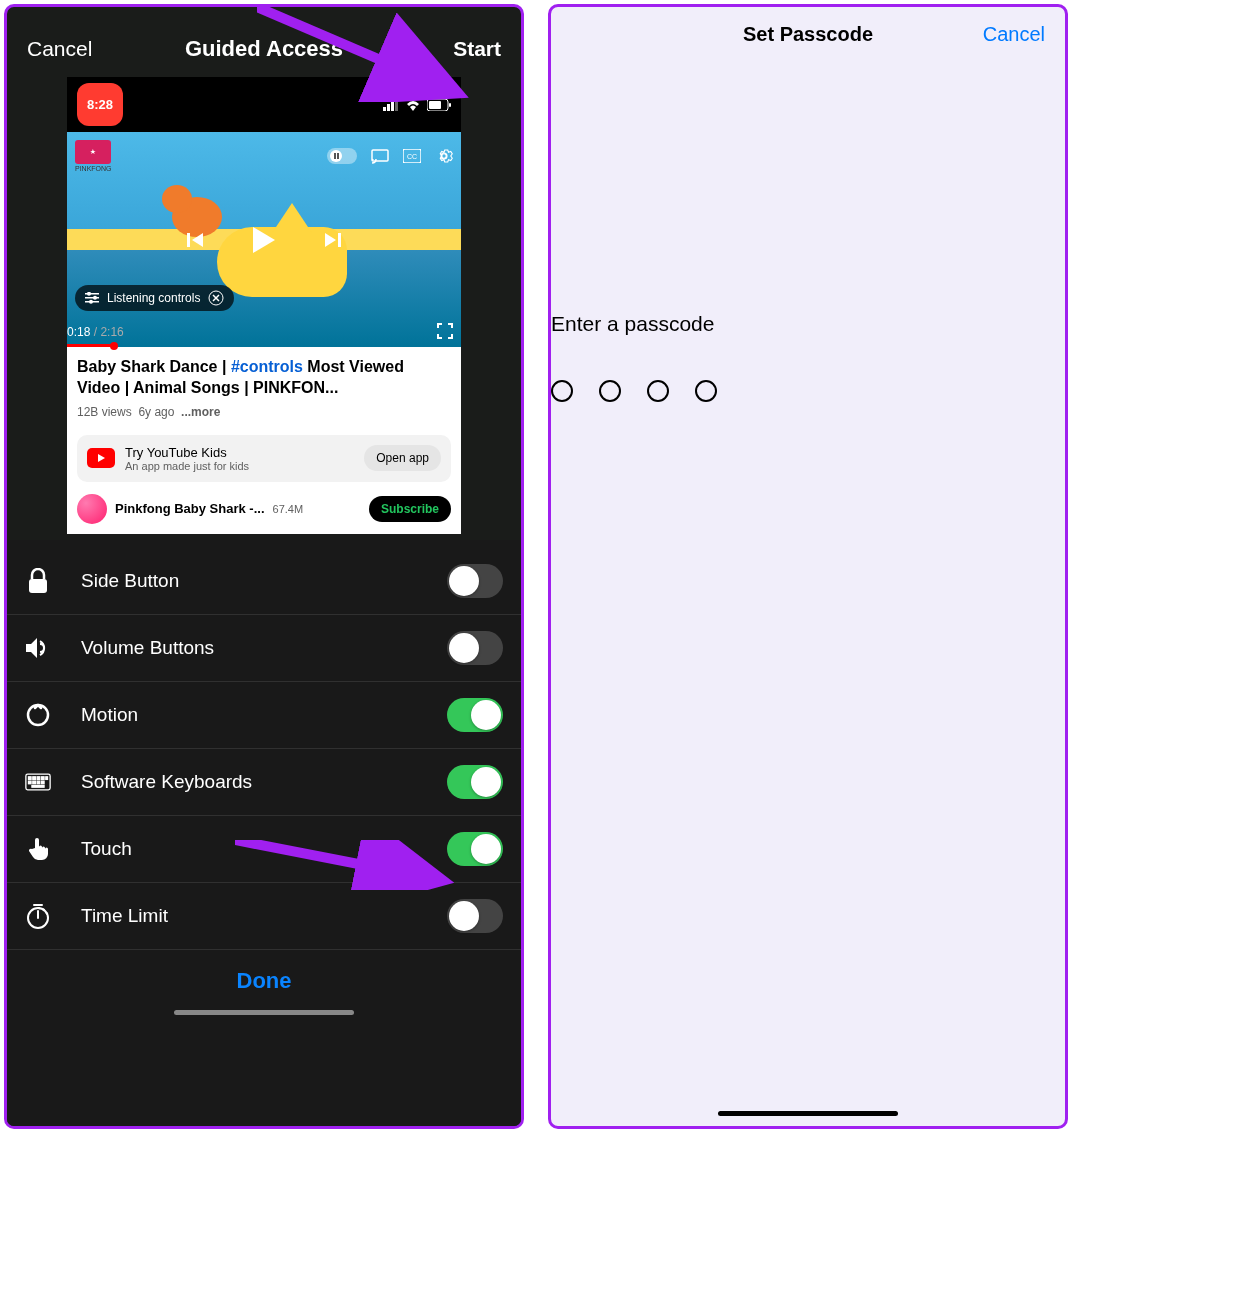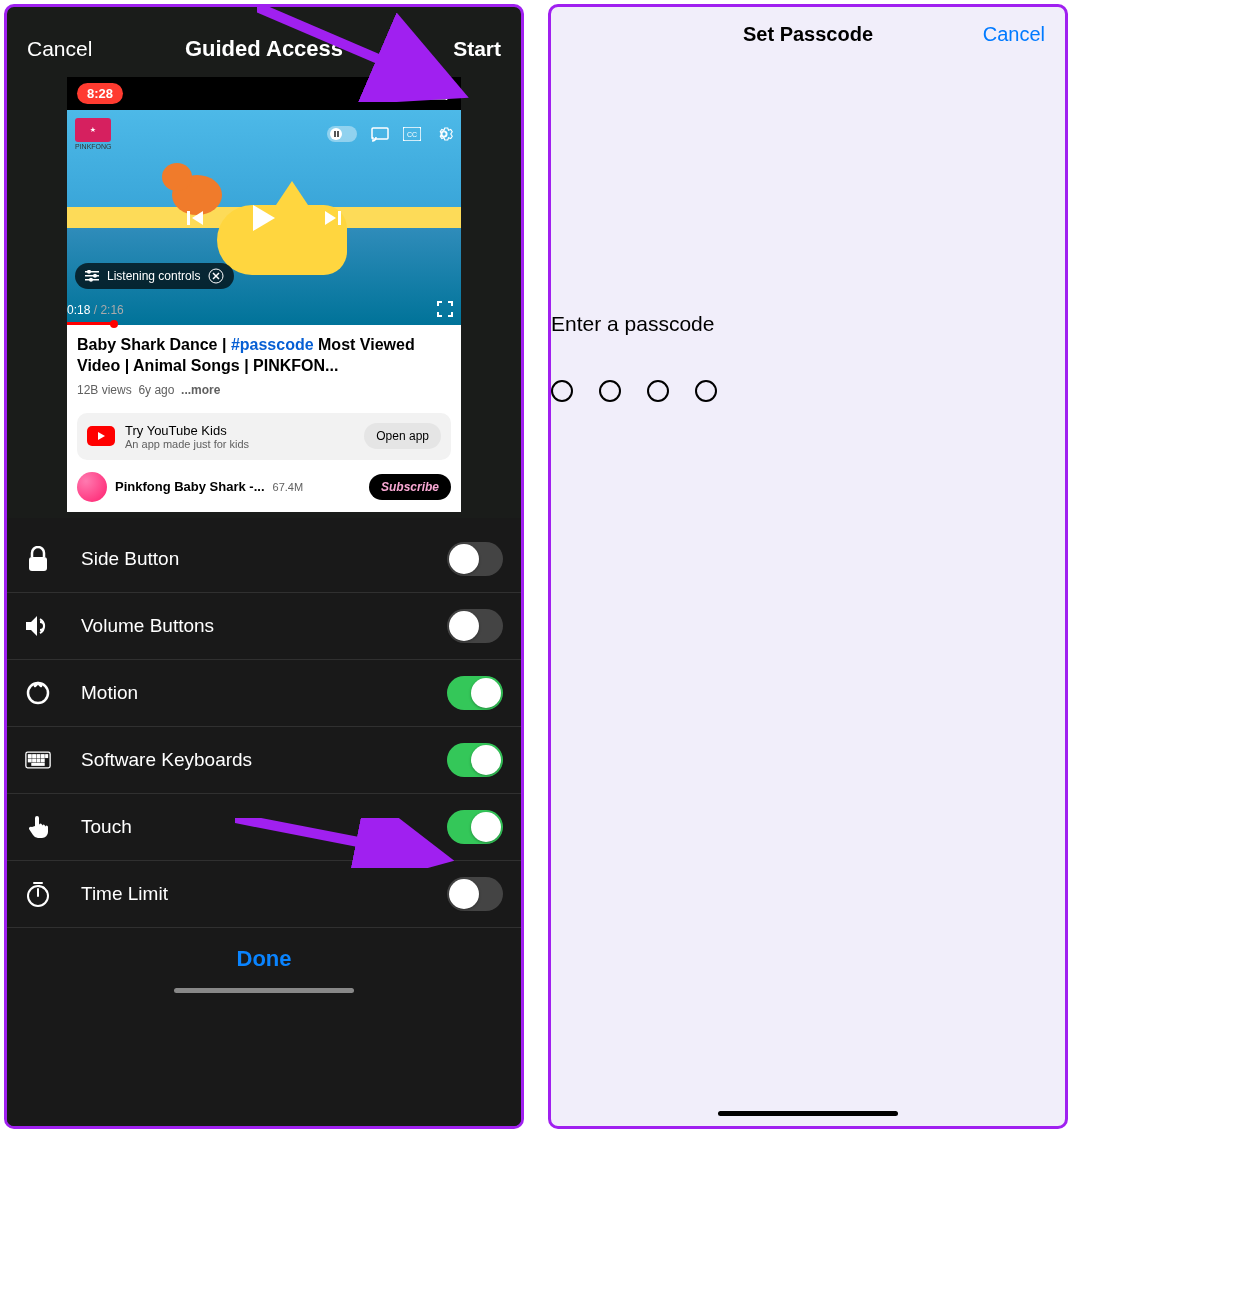--- a/index.html
+++ b/index.html
@@ -9,21 +9,21 @@
 
 .left-phone { background: #1a1c1a; display: flex; flex-direction: column; }
 .ga-header { display: flex; justify-content: space-between; align-items: center; padding: 30px 20px 16px; color: #fff; position: relative; }
 .ga-header .cancel { font-size: 21px; font-weight: 400; }
 .ga-header .title { font-size: 22px; font-weight: 700; position:absolute; left:50%; transform:translateX(-50%);}
 .ga-header .start { font-size: 21px; font-weight: 600; }
 .arrow1 { position: absolute; top: 0px; left: 250px; z-index: 100; }
 
 .yt-card { margin: 0 60px; background: #fff; border-radius: 0; overflow: hidden; }
 .yt-status { background:#000; display:flex; justify-content:space-between; align-items:center; padding:6px 10px; }
-.yt-time { background:#ff3b30; color:#fff; font-size:13px; font-weight:600; padding:3px 10px; border-radius:12px;}
+.yt-time { background:#ff3b30; color:#fff; font-size:13px; font-weight:600; padding:14px 10px; border-radius:12px;}
 .yt-status-r { display:flex; gap:6px; color:#fff; align-items:center; }
 .yt-player { position:relative; height:215px; background: linear-gradient(180deg,#4db9e8 0%, #3aa6d9 45%, #fddb58 45%, #fddb58 55%, #2f8cba 55%, #007399 100%); }
 .yt-controls-top { position:absolute; top:8px; left:8px; right:8px; display:flex; justify-content:space-between; align-items:center;}
 .pinkfong { width:36px; height:24px; background:#d6205f; border-radius:3px; display:flex; align-items:center; justify-content:center; font-size:7px; color:#fff;}
 .pinkfong-txt { font-size:7px; color:#333; margin-top:1px;}
 .yt-top-right { display:flex; gap:14px; align-items:center;}
 .yt-center { position:absolute; top:50%; left:50%; transform:translate(-50%,-50%); display:flex; align-items:center; gap:48px; color:#fff;}
 .play-big { width:0; height:0; border-left:22px solid #fff; border-top:13px solid transparent; border-bottom:13px solid transparent;}
 .yt-pill { position:absolute; bottom:36px; left:8px; background:rgba(0,0,0,.7); border-radius:18px; padding:5px 10px; display:flex; align-items:center; gap:8px; color:#fff; font-size:12px;}
 .yt-progress { position:absolute; bottom:8px; left:0; color:#fff; font-size:12px;}
@@ -46,21 +46,21 @@
 .yt-play-icon { width:28px; height:20px; background:#ff0000; border-radius:5px; display:flex; align-items:center; justify-content:center;}
 .yt-play-icon::after{content:'';border-left:7px solid #fff;border-top:4px solid transparent;border-bottom:4px solid transparent;}
 .yt-kids-t1 { font-size:13px; font-weight:500;}
 .yt-kids-t2 { font-size:11px; color:#606060;}
 .open-app { background:#e5e5e5; border-radius:16px; padding:6px 12px; font-size:12px; font-weight:500;}
 .yt-channel { display:flex; align-items:center; justify-content:space-between; padding:4px 10px 10px;}
 .yt-ch-l{display:flex; align-items:center; gap:8px;}
 .yt-avatar { width:30px; height:30px; border-radius:50%; background:radial-gradient(circle at 30% 30%, #ff7ab0, #ff1f6e);}
 .yt-ch-name{font-size:13px; font-weight:600;}
 .yt-ch-sub{font-size:11px; color:#606060;}
-.sub-btn{background:#000; color:#f9a8d4; border-radius:16px; padding:6px 12px; font-size:12px; font-weight:600;font-style:italic;}
+.sub-btn{background:#000; color:#22c55e; border-radius:16px; padding:6px 12px; font-size:12px; font-weight:600;}
 
 .options-panel { background:rgba(25,25,25,.98); flex:1; margin-top:6px; padding-top:8px; position:relative;}
 .opt-row { display:flex; align-items:center; justify-content:space-between; padding:16px 18px; border-bottom:1px solid rgba(255,255,255,.1);text-align:right;}
 .opt-left { display:flex; align-items:center; gap:30px;}
 .opt-icon { width:26px; display:flex; justify-content:center; color:#fff;}
 .opt-label { color:#fff; font-size:19px;}
 .toggle { width:56px; height:34px; border-radius:17px; position:relative; }
 .toggle.off { background:#444;}
 .toggle.on { background:#34c759;}
 .toggle .knob { position:absolute; width:30px; height:30px; background:#fff; border-radius:50%; top:2px; box-shadow:0 1px 3px rgba(0,0,0,.3);}
@@ -213,21 +213,21 @@
           <svg width="16" height="16" fill="none" stroke="#fff" stroke-width="2">
             <path d="M1 5V1h4 M11 1h4v4 M15 11v4h-4 M5 15H1v-4"></path>
           </svg>
         </span>
       <div class="yt-redbar"></div>
       <div class="yt-reddot"></div>
     </div>
 
     <div class="yt-info">
       <div class="yt-title">
-        <span>Baby Shark Dance | </span><span class="tag">#passcode</span><span> Most Viewed Video | Animal Songs | PINKFON...</span>
+        <span>Baby Shark Dance | </span><span class="tag">#controls</span><span> Most Viewed Video | Animal Songs | PINKFON...</span>
       </div>
       <div class="yt-meta">
         <span>12B views</span>&nbsp;&nbsp;<span>6y ago</span>&nbsp;&nbsp;<span style="font-weight:600">...more</span>
       </div>
     </div>
 
     <div class="yt-kids">
       <div class="yt-kids-l">
         <div class="yt-play-icon"></div>
         <div>

